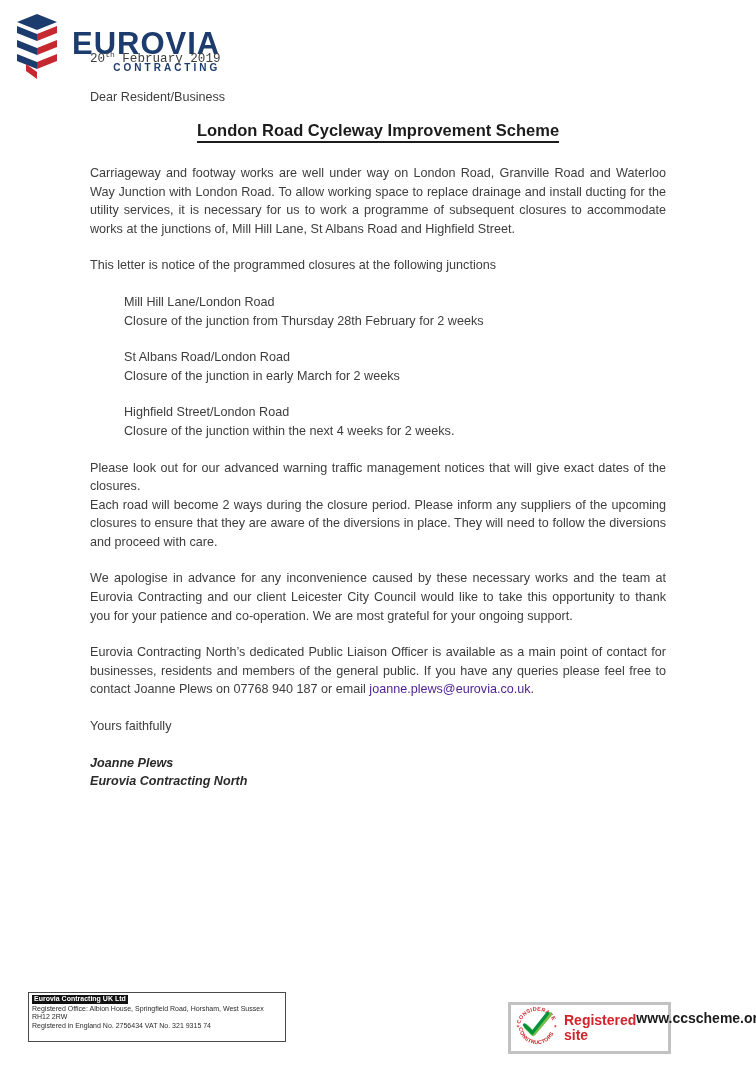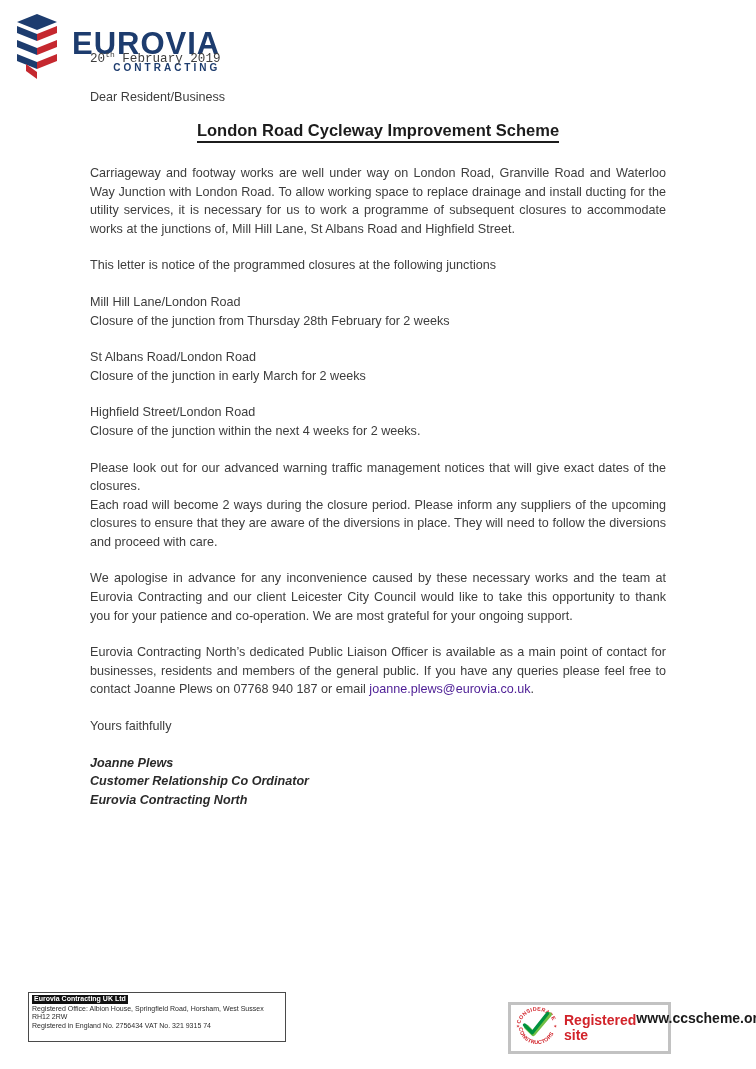--- a/index.html
+++ b/index.html
@@ -32,21 +32,21 @@
   .salutation{margin-top:19px;}
   .title-wrap{margin-top:15px;text-align:center;}
   .title{
     display:inline-block;
     font-size:16.5px;font-weight:bold;color:#1c1c1c;
     border-bottom:2px solid #1c1c1c;padding-bottom:1px;text-align:right;
   }
   .para{margin-top:18px;text-align:justify;}
   .para.first{margin-top:21px;}
   .para.no-just{text-align:left;}
-  .junction{margin-top:18px;}
+  .junction{margin-top:18px;margin-left:34px;}
   .junction div{text-align:left;}
   .email-link{color:#4c1d95;cursor:pointer;}
   .signature{margin-top:18px;font-weight:bold;font-style:italic;color:#2a2a2a;}
   .signature div{line-height:18.6px;}
   
   .footer-box{
     position:absolute;left:28px;top:992px;width:258px;height:50px;
     border:1px solid #4a4a4a;background:#fff;
     font-size:7px;line-height:8.5px;color:#2b2b2b;
     padding:2px 3px;box-sizing:border-box;
@@ -130,21 +130,20 @@
     </div>
 
     <div class="para">We apologise in advance for any inconvenience caused by these necessary works and the team at Eurovia Contracting and our client Leicester City Council would like to take this opportunity to thank you for your patience and co-operation. We are most grateful for your ongoing support.</div>
 
     <div class="para"><span>Eurovia Contracting North’s dedicated Public Liaison Officer is available as a main point of contact for businesses, residents and members of the general public. If you have any queries please feel free to contact Joanne Plews on 07768 940 187 or email </span><a class="email-link">joanne.plews@eurovia.co.uk</a><span>.</span></div>
 
     <div class="para no-just">Yours faithfully</div>
 
     <div class="signature">
       <div>Joanne Plews</div>
-      <div>Customer Relationship Co Ordinator</div>
       <div>Eurovia Contracting North</div>
     </div>
 
   </div>
 
   <div class="footer-box">
     <span class="footer-company">Eurovia Contracting UK Ltd</span><br>
     <span>Registered Office: Albion House, Springfield Road, Horsham, West Sussex RH12 2RW</span><br>
     <span>Registered in England No.  2756434 VAT No. 321 9315 74</span>
   </div>

